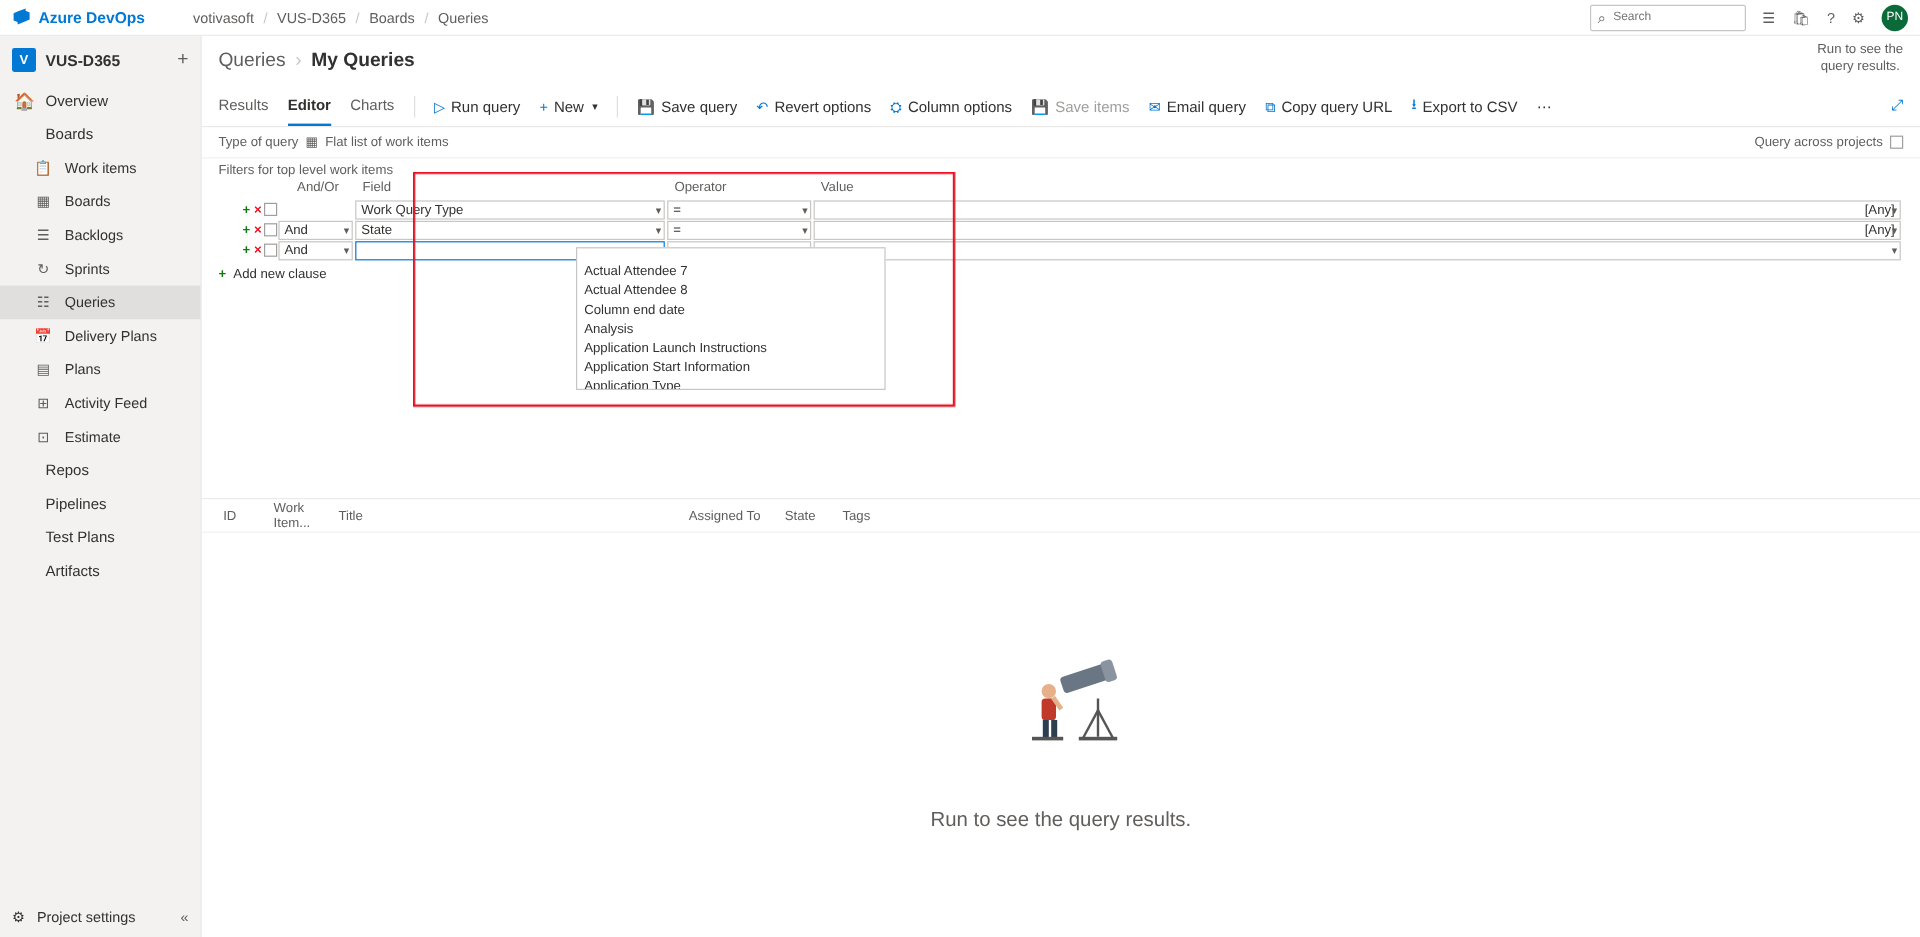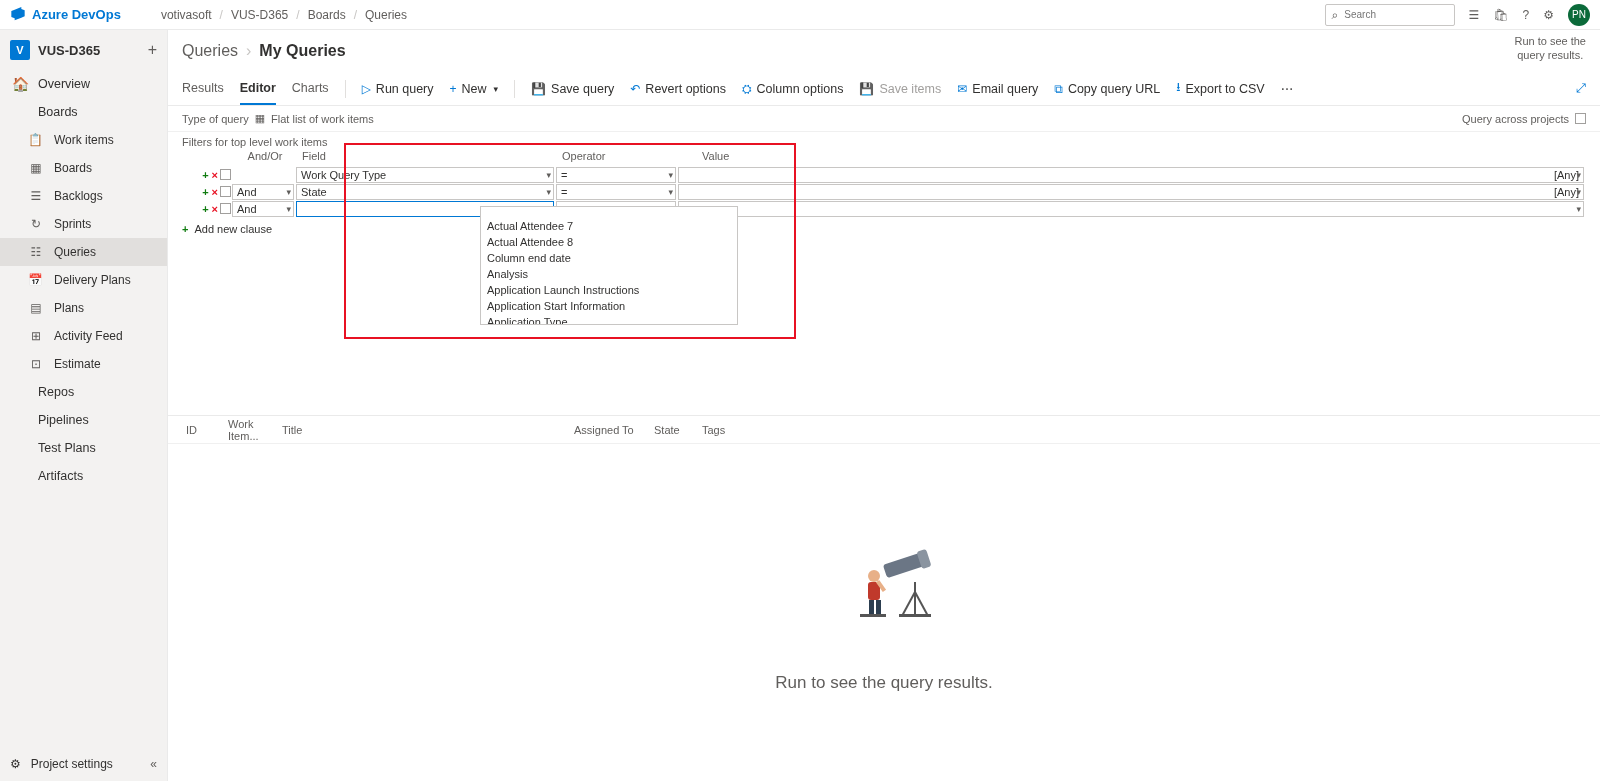--- a/index.html
+++ b/index.html
@@ -57,21 +57,21 @@
 
 .editor-zone { position:relative; padding:0 14px; }
 .highlight-box { position:absolute; left:176px; top:-7px; width:452px; height:196px; border:2px solid #e81123; pointer-events:none; z-index:5; }
 
 .grid { }
 .ghdr { display:flex; height:16px; font-size:11px; color:#605e5c; }
 .col-ctrl { width:50px; }
 .col-andor { width:66px; text-align:center; }
 .col-field { width:260px; padding-left:4px; }
 .col-op { width:122px; padding-left:4px; }
-.col-val { flex:1; padding-left:4px;margin-left:18px; }
+.col-val { flex:1; padding-left:4px; }
 
 .grow { display:flex; height:17px; align-items:center; font-size:11px; }
 .grow .ctrls { width:36px; display:flex; gap:3px; justify-content:flex-end; }
 .grow .ctrls .add { color:#107c10; cursor:pointer; font-weight:bold; }
 .grow .ctrls .del { color:#e81123; cursor:pointer; font-weight:bold; }
 .grow .ck { width:14px; display:flex; justify-content:center; }
 .grow .ck .box { width:11px;height:11px;border:1px solid #a19f9d; cursor:pointer; }
 .grow .cell { height:16px; border:1px solid #c8c6c4; background:#fff; display:flex; align-items:center; padding:0 4px; margin-right:2px; position:relative; }
 .grow .cell.focused { border-color:#0078d4; }
 .grow .cell .dd { position:absolute; right:2px; color:#605e5c; font-size:9px; cursor:pointer; }

